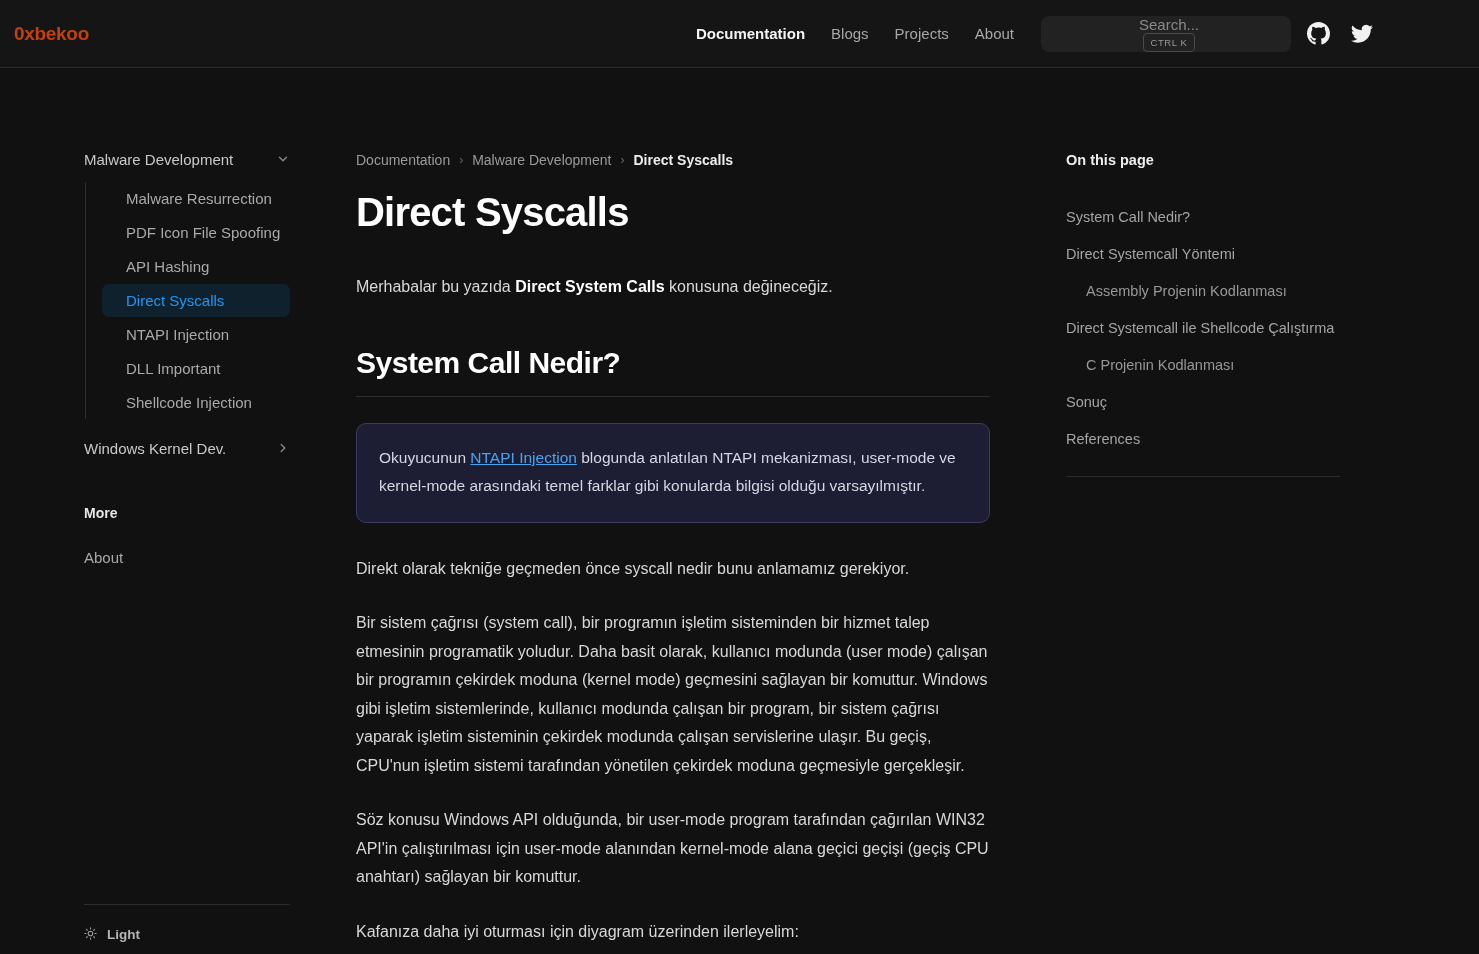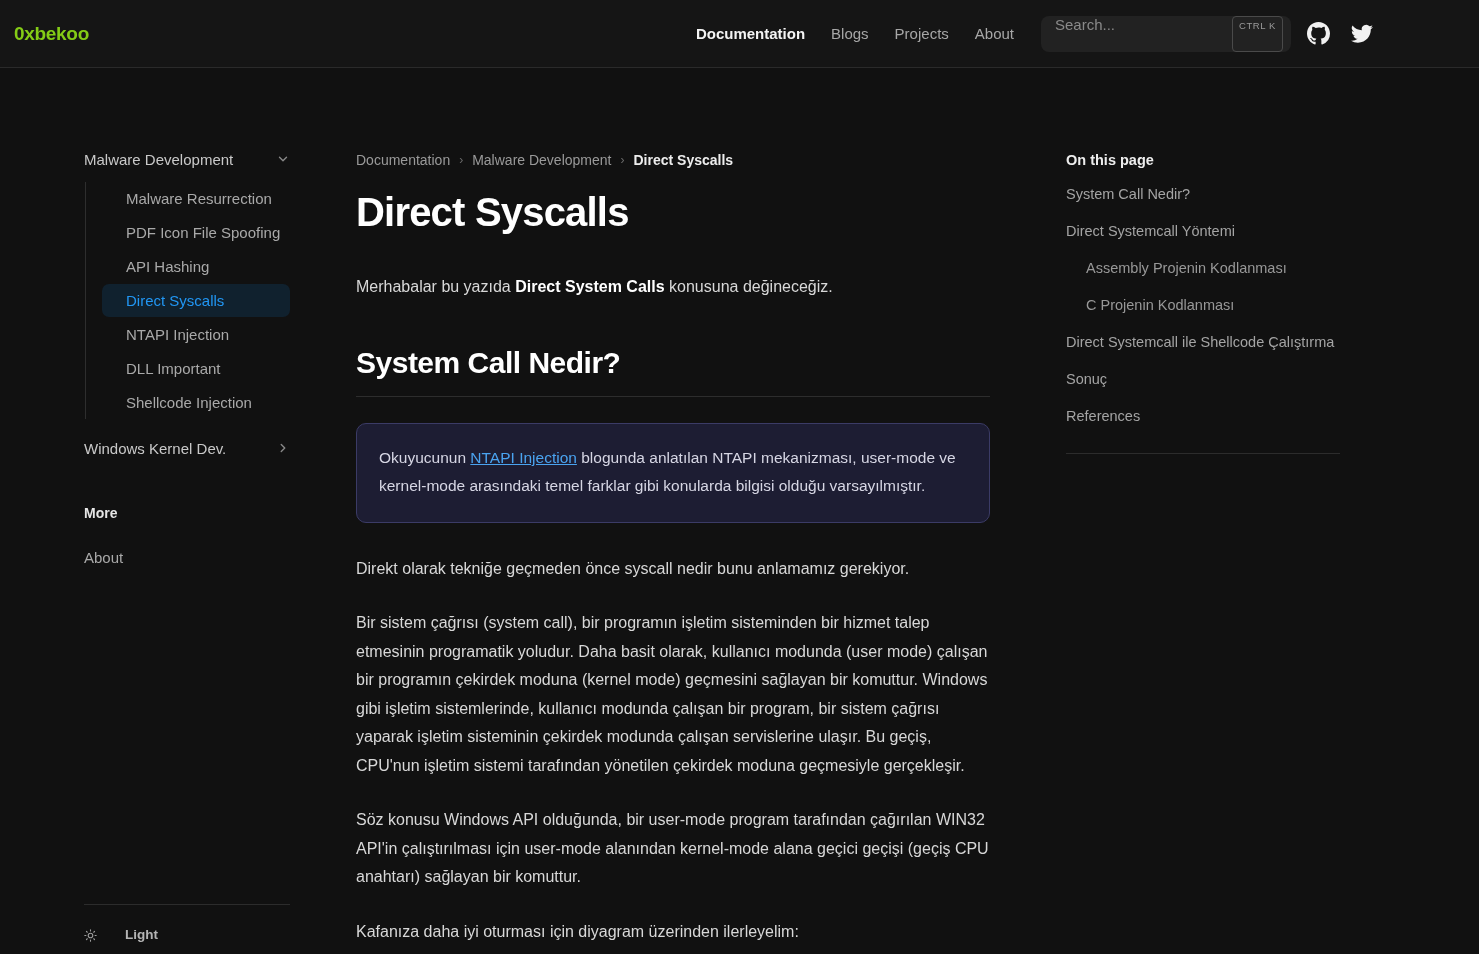--- a/index.html
+++ b/index.html
@@ -16,21 +16,21 @@
     height: 68px;
     background: #151515;
     border-bottom: 1px solid #2a2a2a;
     display: flex;
     align-items: center;
     padding: 0 100px 0 14px;
   }
   .brand {
     font-size: 19px;
     font-weight: bold;
-    color: #84cc16;
+    color: #c2410c;
     letter-spacing: -0.3px;
     white-space: nowrap;
   }
   .header-right {
     margin-left: auto;
     display: flex;
     align-items: center;
     gap: 0;
   }
   .nav-link {
@@ -43,21 +43,23 @@
   .nav-link.active { color: #f4f4f4; font-weight: bold; }
 
   .search-box {
     position: relative;
     width: 250px;
     height: 36px;
     margin-left: 14px;
     background: #222222;
     border-radius: 8px;
     display: flex;
+    align-items: center;
     padding: 0 8px 0 14px;
+    flex-direction: column;
   }
   .search-placeholder {
     font-size: 15px;
     color: #8a8a8a;
     flex: 1;
   }
   .kbd {
     font-size: 9.5px;
     letter-spacing: 0.6px;
     color: #9a9a9a;
@@ -121,21 +123,21 @@
     font-size: 15px; color: #a9a9a9;
     margin-top: 28px;
     display: block; text-decoration: none;
   }
   .sidebar-bottom {
     position: absolute;
     left: 84px; right: 20px; bottom: 12px;
   }
   .sidebar-divider { height: 1px; background: #2c2c2c; margin-bottom: 22px; }
   .theme-toggle {
-    display: flex; align-items: flex-end; gap: 28px;
+    display: flex; align-items: flex-start; gap: 10px;
     font-size: 13.5px; font-weight: bold; color: #b4b4b4;
     cursor: pointer;
   }
   .theme-toggle svg { display: block; }
 
   
   .main {
     flex: 1;
     padding: 84px 40px 0 46px;
     max-width: 720px;
@@ -196,21 +198,21 @@
   }
 
   
   .toc {
     width: 360px;
     flex: 0 0 360px;
     padding: 84px 50px 0 36px;
   }
   .toc-title {
     font-size: 14.5px; font-weight: bold; color: #ededed;
-    margin-bottom: 16px;
+    margin-bottom: 39px;
   }
   .toc-link {
     display: block;
     font-size: 14.5px;
     color: #a4a4a4;
     line-height: 21px;
     margin-bottom: 16px;
     text-decoration: none;
   }
   .toc-link.sub { padding-left: 20px; color: #989898; }
@@ -327,20 +329,20 @@
     <p class="body">Söz konusu Windows API olduğunda, bir user-mode program tarafından çağırılan WIN32 API'in çalıştırılması için user-mode alanından kernel-mode alana geçici geçişi (geçiş CPU anahtarı) sağlayan bir komuttur.</p>
     <p class="body">Kafanıza daha iyi oturması için diyagram üzerinden ilerleyelim:</p>
 
   </main>
 
   <aside class="toc">
     <div class="toc-title">On this page</div>
     <a class="toc-link">System Call Nedir?</a>
     <a class="toc-link">Direct Systemcall Yöntemi</a>
     <a class="toc-link sub">Assembly Projenin Kodlanması</a>
+    <a class="toc-link">Direct Systemcall ile Shellcode Çalıştırma</a>
     <a class="toc-link sub">C Projenin Kodlanması</a>
-    <a class="toc-link">Direct Systemcall ile Shellcode Çalıştırma</a>
     <a class="toc-link">Sonuç</a>
     <a class="toc-link">References</a>
     <div class="toc-rule"></div>
   </aside>
 
 </div>
 
 </body></html>

